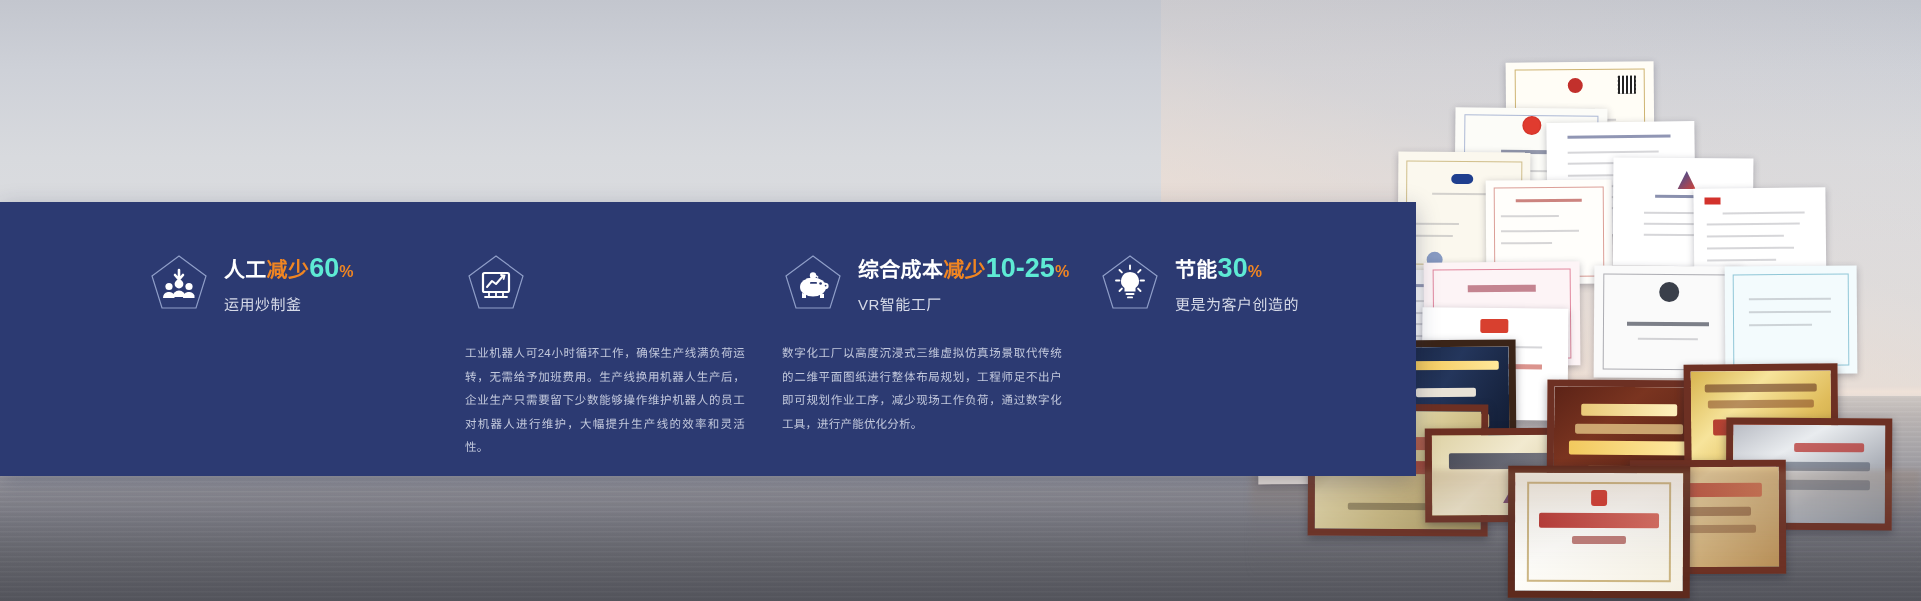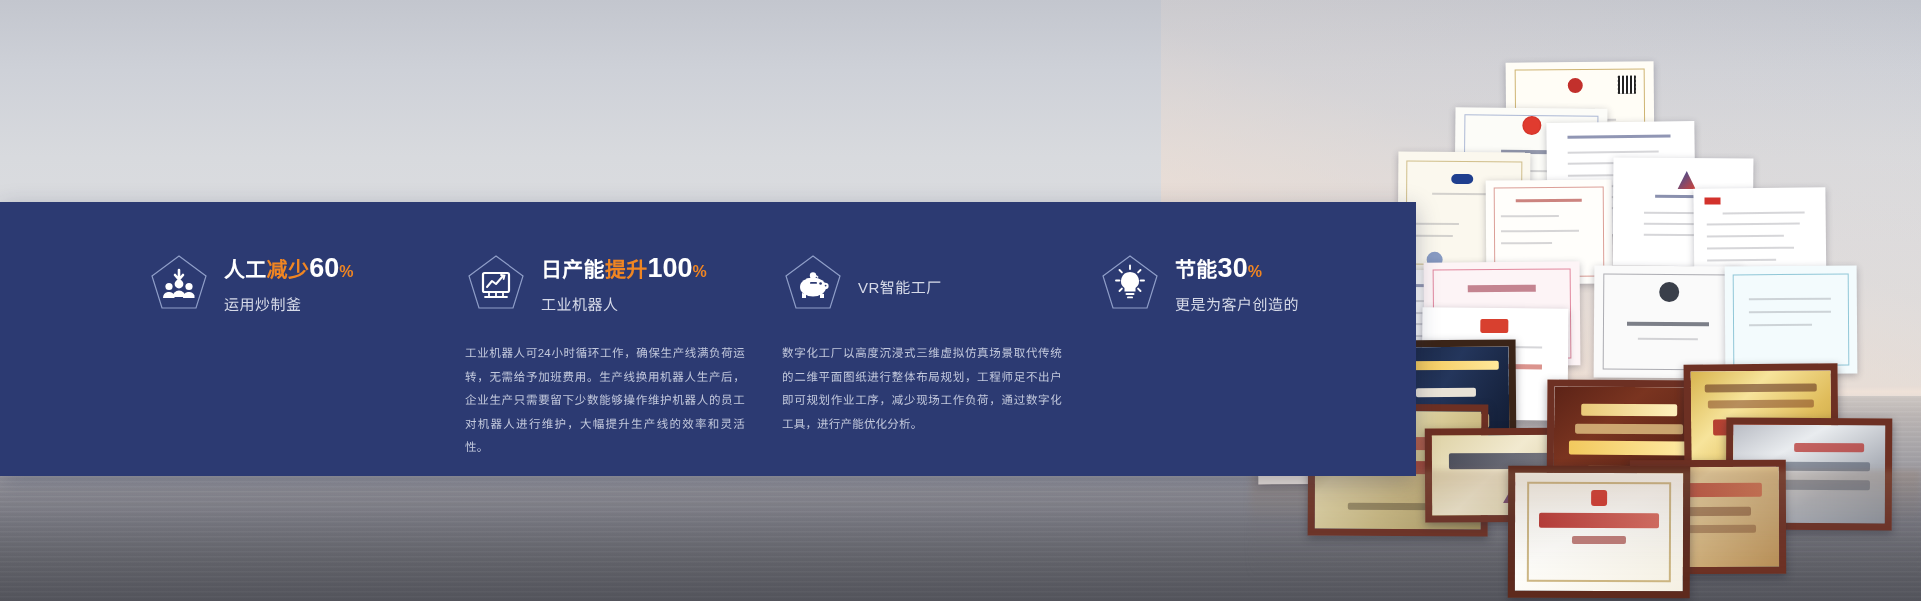--- a/index.html
+++ b/index.html
@@ -77,21 +77,21 @@
     width:62px;height:62px;flex:0 0 62px;margin-right:14px;
     position:relative;
   }
   .f-icon svg{display:block;}
   .f-titles{display:flex;flex-direction:column;justify-content:center;}
   .f-title{
     font-size:21px;font-weight:700;color:#ffffff;white-space:nowrap;
     line-height:1.25;letter-spacing:.3px;
   }
   .f-title .hi{color:#f08522;}
-  .f-title .num{font-size:27px;font-weight:700;color:#ffffff;letter-spacing:0;}
+  .f-title .num{font-size:27px;font-weight:700;color:#5eead4;letter-spacing:0;}
   .f-title .pct{font-size:16px;font-weight:700;color:#f08522;}
   .f-sub{
     font-size:15px;color:#d6dae8;margin-top:7px;letter-spacing:.5px;white-space:nowrap;
   }
   .f-body{
     margin-top:16px;width:280px;
     font-size:11.5px;line-height:2.05;color:#c3c9dd;
     text-align:justify;letter-spacing:.2px;
   }
 
@@ -328,24 +328,20 @@
         <div class="f-head">
           <div class="f-icon">
             <svg width="62" height="62" viewBox="0 0 62 62">
               <polygon points="31,4 58,24 48,56 14,56 4,24" fill="none" stroke="#8f9ec8" stroke-width="1.2"></polygon>
               <rect x="18" y="21" width="26" height="19" rx="1.5" fill="none" stroke="#fff" stroke-width="2.2"></rect>
               <path d="M22 35 L27 29 L31 32 L38 24" stroke="#fff" stroke-width="2" fill="none" stroke-linecap="round" stroke-linejoin="round"></path>
               <path d="M36 23 L39.5 23.5 L38.6 27" stroke="#fff" stroke-width="1.8" fill="none" stroke-linecap="round"></path>
               <path d="M24 40 L24 44 M31 40 L31 44 M38 40 L38 44" stroke="#fff" stroke-width="1.8" stroke-linecap="round"></path>
               <path d="M20 45 L42 45" stroke="#fff" stroke-width="1.8" stroke-linecap="round"></path>
             </svg>
-          </div>
-          <div class="f-titles">
-            <div class="f-title"><span>日产能</span><span class="hi">提升</span><span class="num">100</span><span class="pct">%</span></div>
-            <div class="f-sub">工业机器人</div>
           </div>
         </div>
         <div class="f-body">工业机器人可24小时循环工作，确保生产线满负荷运转，无需给予加班费用。生产线换用机器人生产后，企业生产只需要留下少数能够操作维护机器人的员工对机器人进行维护，大幅提升生产线的效率和灵活性。</div>
       </div>
 
       <div class="feature">
         <div class="f-head">
           <div class="f-icon">
             <svg width="62" height="62" viewBox="0 0 62 62">
               <polygon points="31,4 58,24 48,56 14,56 4,24" fill="none" stroke="#8f9ec8" stroke-width="1.2"></polygon>
@@ -355,20 +351,21 @@
               <ellipse cx="43" cy="34" rx="3.6" ry="3.2" fill="#fff"></ellipse>
               <circle cx="43.6" cy="33.6" r="0.9" fill="#2c3a72"></circle>
               <circle cx="38.6" cy="31.5" r="1.3" fill="#2c3a72"></circle>
               <path d="M24 26.5 L28 26.5 L26.5 29.5 Z" fill="#fff"></path>
               <path d="M30 26.5 q3 -5 6 -1" stroke="#fff" stroke-width="1.6" fill="none"></path>
               <circle cx="31" cy="23.5" r="3.2" fill="#fff"></circle>
               <rect x="28" y="30" width="7" height="1.8" rx="0.9" fill="#2c3a72"></rect>
             </svg>
           </div>
           <div class="f-titles">
+            <div class="f-title"><span>综合成本</span><span class="hi">减少</span><span class="num">10-25</span><span class="pct">%</span></div>
             <div class="f-sub">VR智能工厂</div>
           </div>
         </div>
         <div class="f-body">数字化工厂以高度沉浸式三维虚拟仿真场景取代传统的二维平面图纸进行整体布局规划，工程师足不出户即可规划作业工序，减少现场工作负荷，通过数字化工具，进行产能优化分析。</div>
       </div>
 
       <div class="feature">
         <div class="f-head">
           <div class="f-icon">
             <svg width="62" height="62" viewBox="0 0 62 62">

